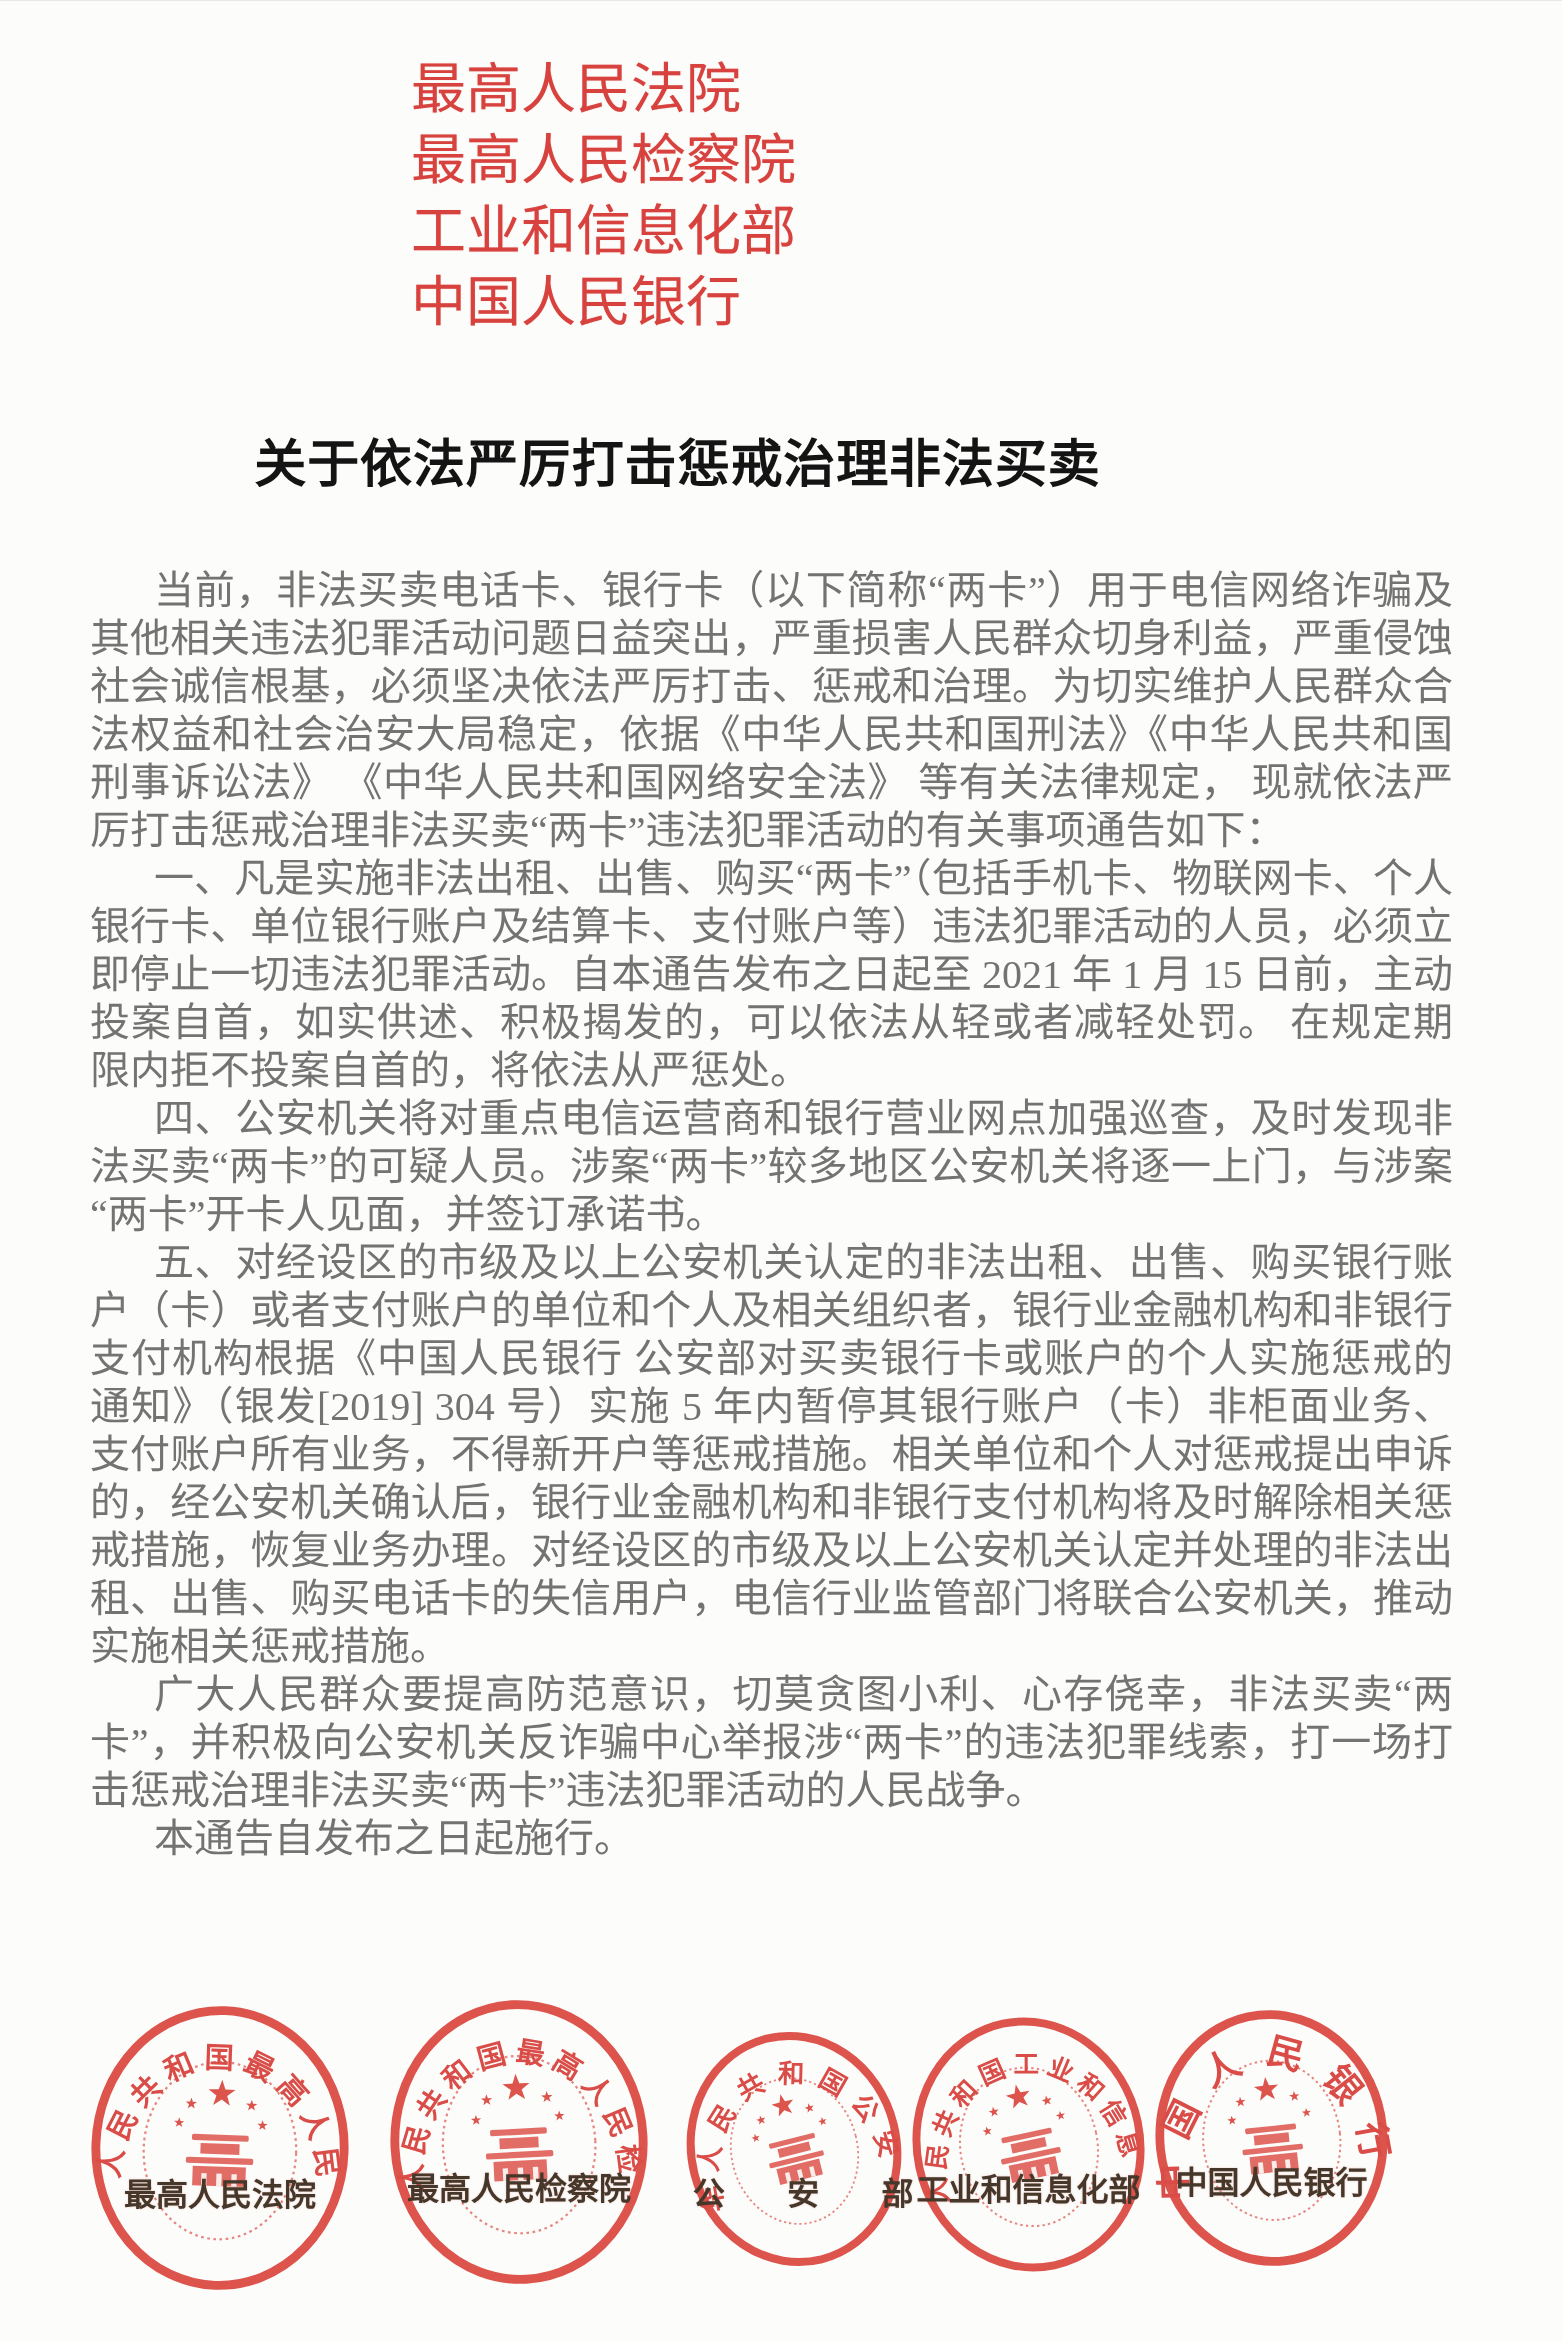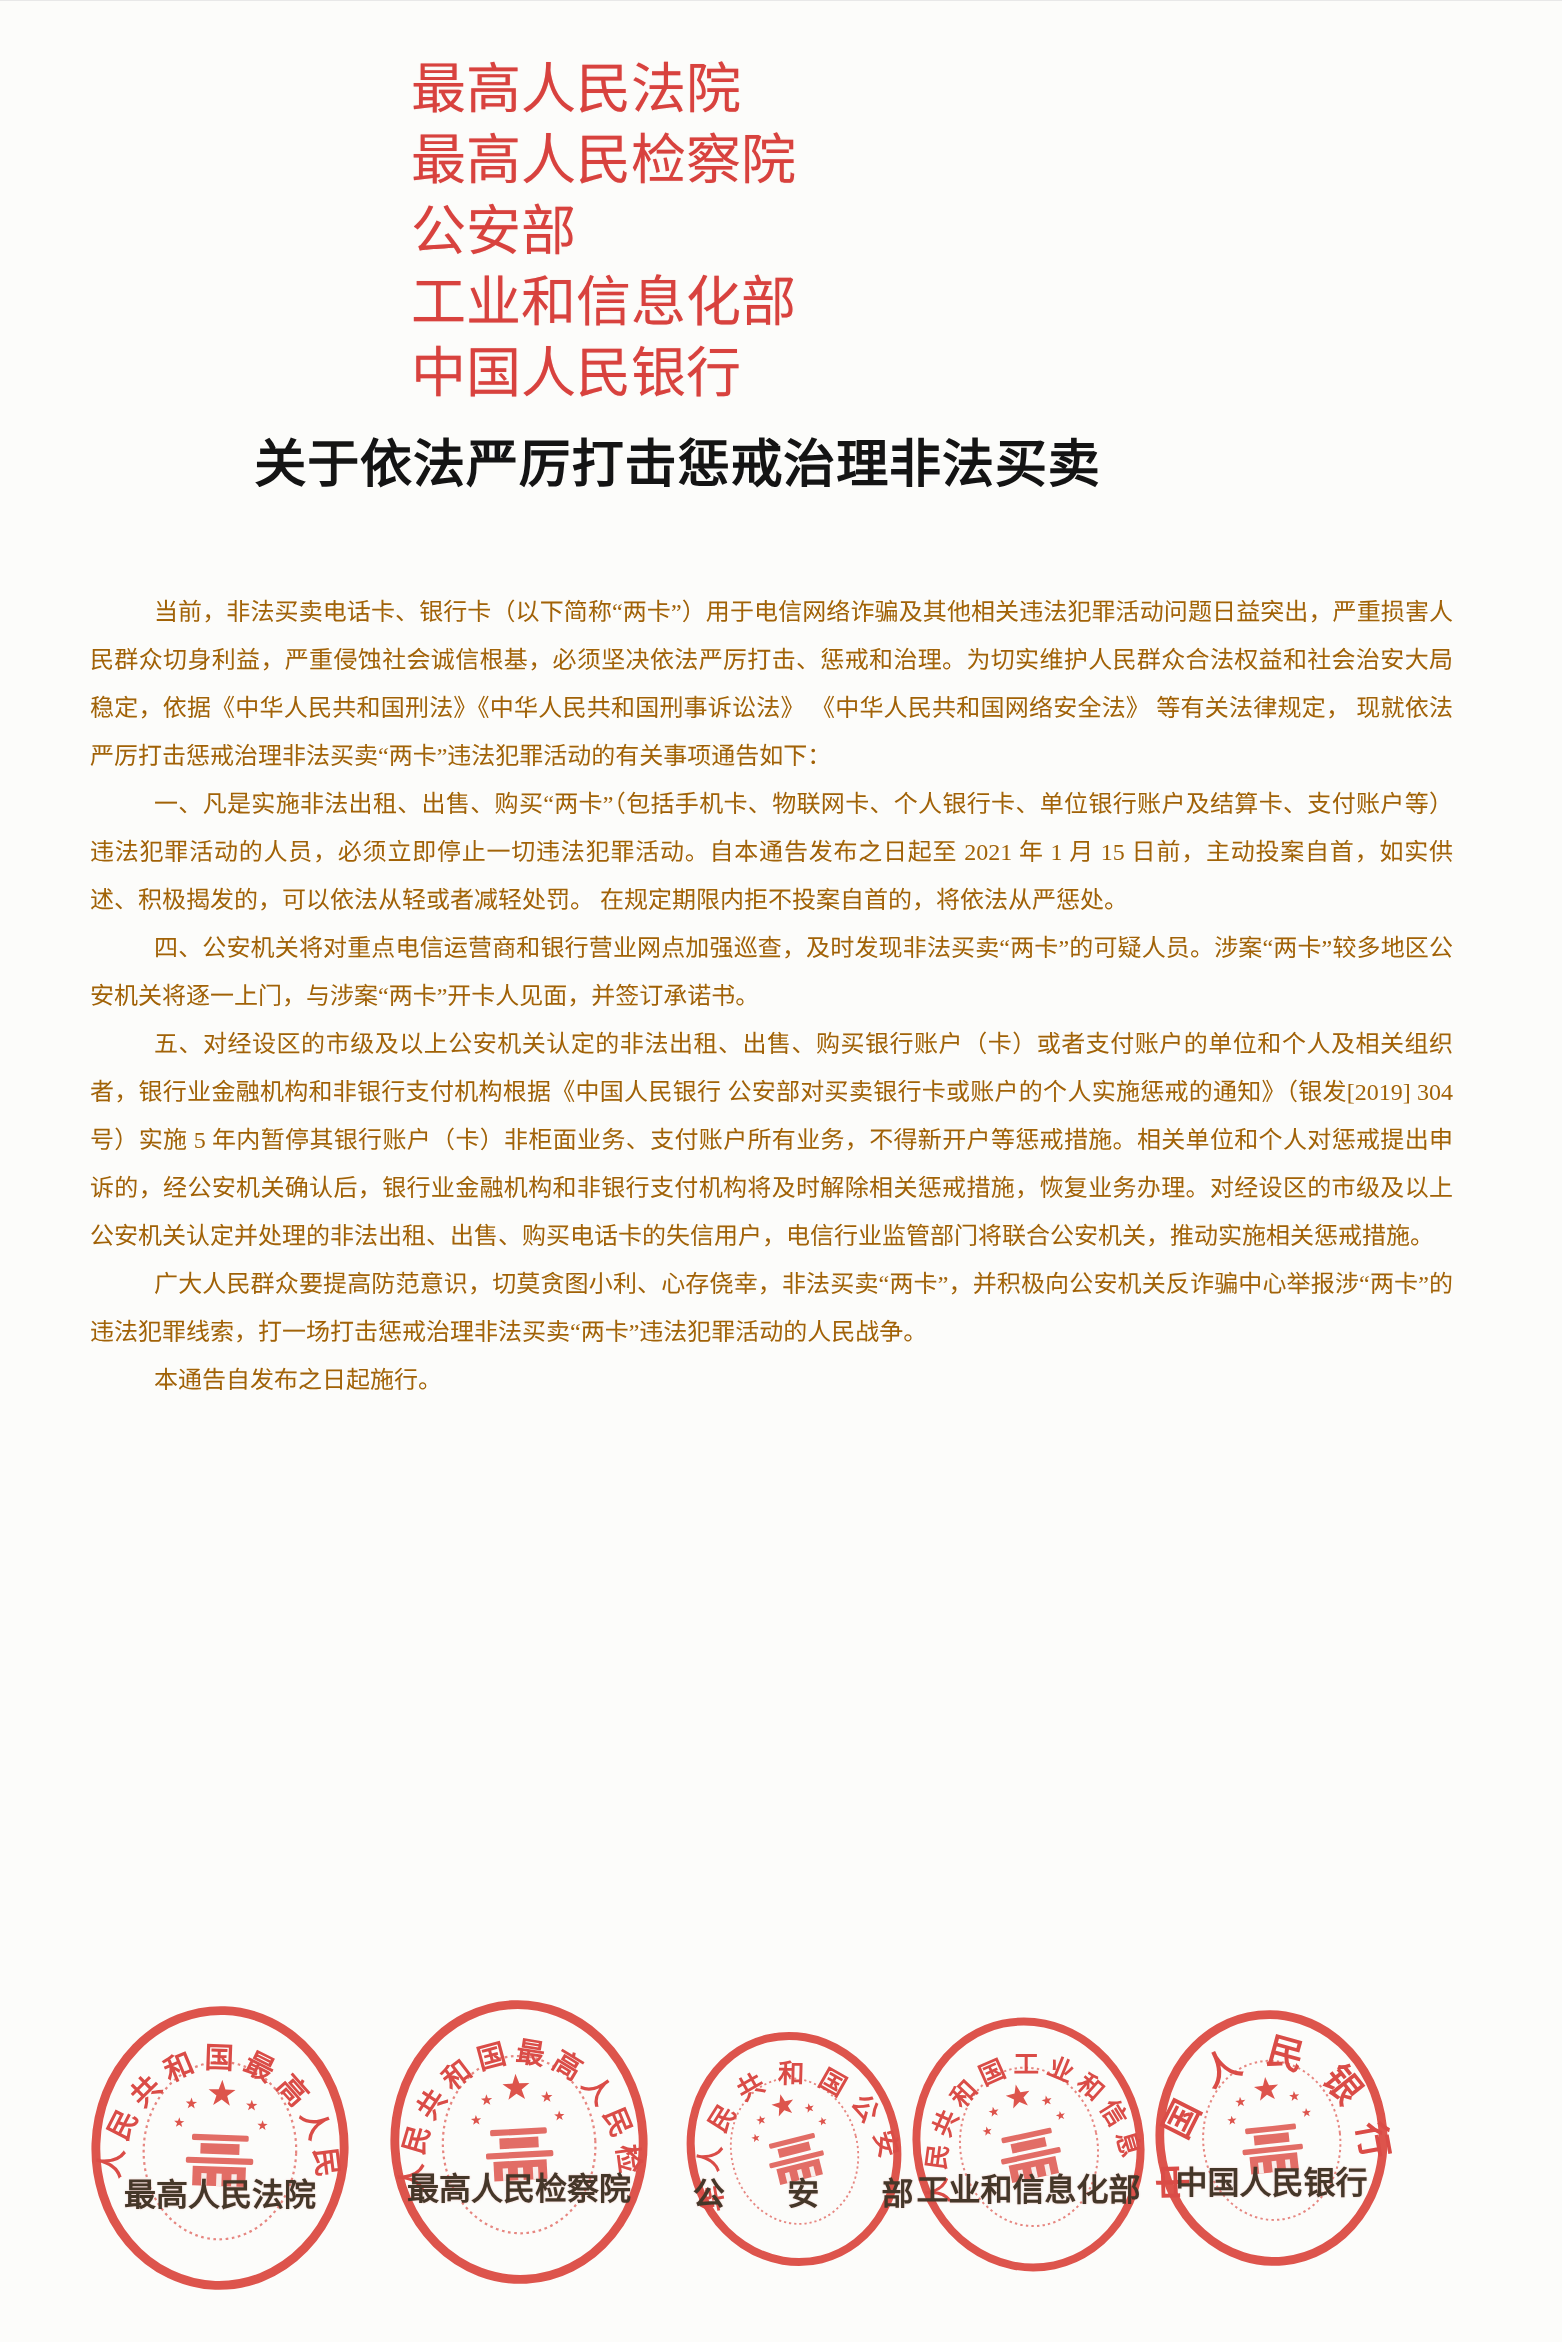--- a/index.html
+++ b/index.html
@@ -30,22 +30,22 @@
   .doc-title {
     position:absolute; top:428px; left:108px; width:1139px;
     margin:0; text-align:center;
     font-family:"Liberation Sans","DejaVu Sans",sans-serif;
     font-weight:700; color:#141414;
     font-size:52px; line-height:70px; letter-spacing:0.9px;
   }
   .title-line { display:block; }
   
   .doc-body {
-    position:absolute; top:587px; left:90px; width:1363px;
-    font-size:24px; line-height:48px; color:#a16207;
+    position:absolute; top:566px; left:90px; width:1363px;
+    font-size:40px; line-height:48px; color:#737373;
     text-align:justify; text-justify:inter-ideograph;
   }
   .doc-body p { margin:0; text-indent:64px; }
   
   .seals-area { position:absolute; left:0; top:1974px; width:1562px; height:368px; }
   .seal-wrap { position:absolute; }
   .seal-wrap svg { display:block; width:100%; height:100%; opacity:.94; }
   .seal-rot-1 svg { transform:rotate(2deg); }
   .seal-rot-2 svg { transform:rotate(-3deg); }
   .seal-rot-3 svg { transform:rotate(-14deg); }
@@ -70,21 +70,20 @@
   <defs>
     <polygon id="star5" points="0,-16 3.8,-5.2 15.2,-4.9 6.1,2 9.4,12.9 0,6.4 -9.4,12.9 -6.1,2 -15.2,-4.9 -3.8,-5.2"></polygon>
   </defs>
 </svg>
 
 <div class="page">
 
   <header class="agency-header">
     <div class="agency-line">最高人民法院</div>
     <div class="agency-line">最高人民检察院</div>
-    <div class="agency-line">公安部</div>
     <div class="agency-line">工业和信息化部</div>
     <div class="agency-line">中国人民银行</div>
   </header>
 
   <h1 class="doc-title">
     <span class="title-line">关于依法严厉打击惩戒治理非法买卖</span>
   </h1>
 
   <main class="doc-body">
     <p>当前，非法买卖电话卡、银行卡（以下简称“两卡”）用于电信网络诈骗及其他相关违法犯罪活动问题日益突出，严重损害人民群众切身利益，严重侵蚀社会诚信根基，必须坚决依法严厉打击、惩戒和治理。为切实维护人民群众合法权益和社会治安大局稳定，依据《中华人民共和国刑法》《中华人民共和国刑事诉讼法》 《中华人民共和国网络安全法》 等有关法律规定， 现就依法严厉打击惩戒治理非法买卖“两卡”违法犯罪活动的有关事项通告如下：</p>

